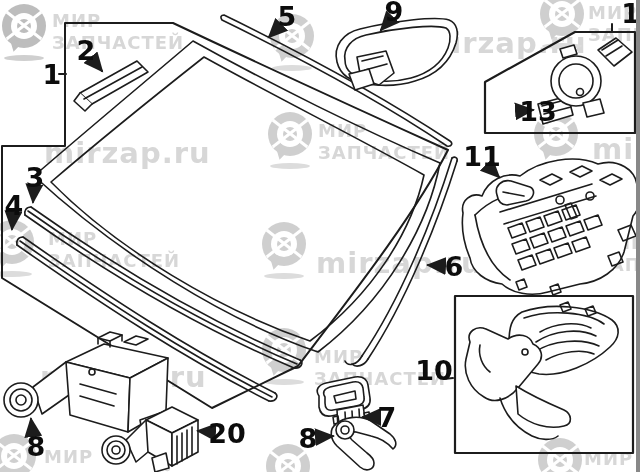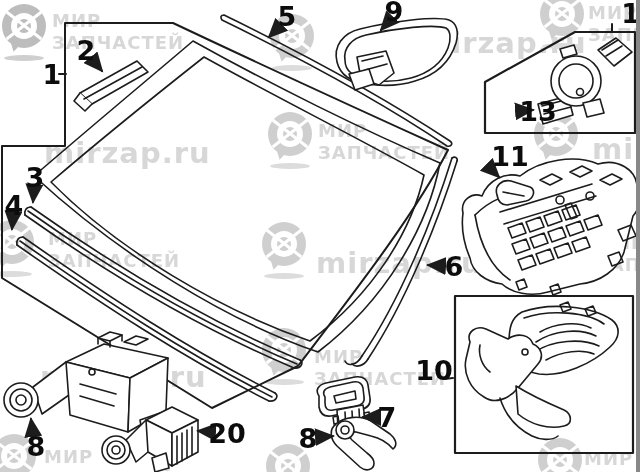--- a/index.html
+++ b/index.html
@@ -343,19 +343,19 @@
       <div class="callout" style="left: 52px; top: 74px;">1</div>
       <div class="callout" style="left: 86px; top: 50px;">2</div>
       <div class="callout" style="left: 35px; top: 177px;">3</div>
       <div class="callout" style="left: 14px; top: 205px;">4</div>
       <div class="callout" style="left: 287px; top: 16px;">5</div>
       <div class="callout" style="left: 454px; top: 266px;">6</div>
       <div class="callout" style="left: 387px; top: 417px;">7</div>
       <div class="callout" style="left: 308px; top: 438px;">8</div>
       <div class="callout" style="left: 394px; top: 11px;">9</div>
       <div class="callout" style="left: 434px; top: 370px; text-align: right;">10</div>
-      <div class="callout" style="left: 482px; top: 156px; margin-left: 28px;">11</div>
+      <div class="callout" style="left: 482px; top: 156px;">11</div>
       <div class="callout" style="left: 640px; top: 13px;">12</div>
       <div class="callout" style="left: 508px; top: 111px; margin-left: 30px;">13</div>
       <div class="callout" style="left: 36px; top: 446px;">8</div>
       <div class="callout" style="left: 227px; top: 433px;">20</div>
     </div>
 </div>
 
 </body></html>

